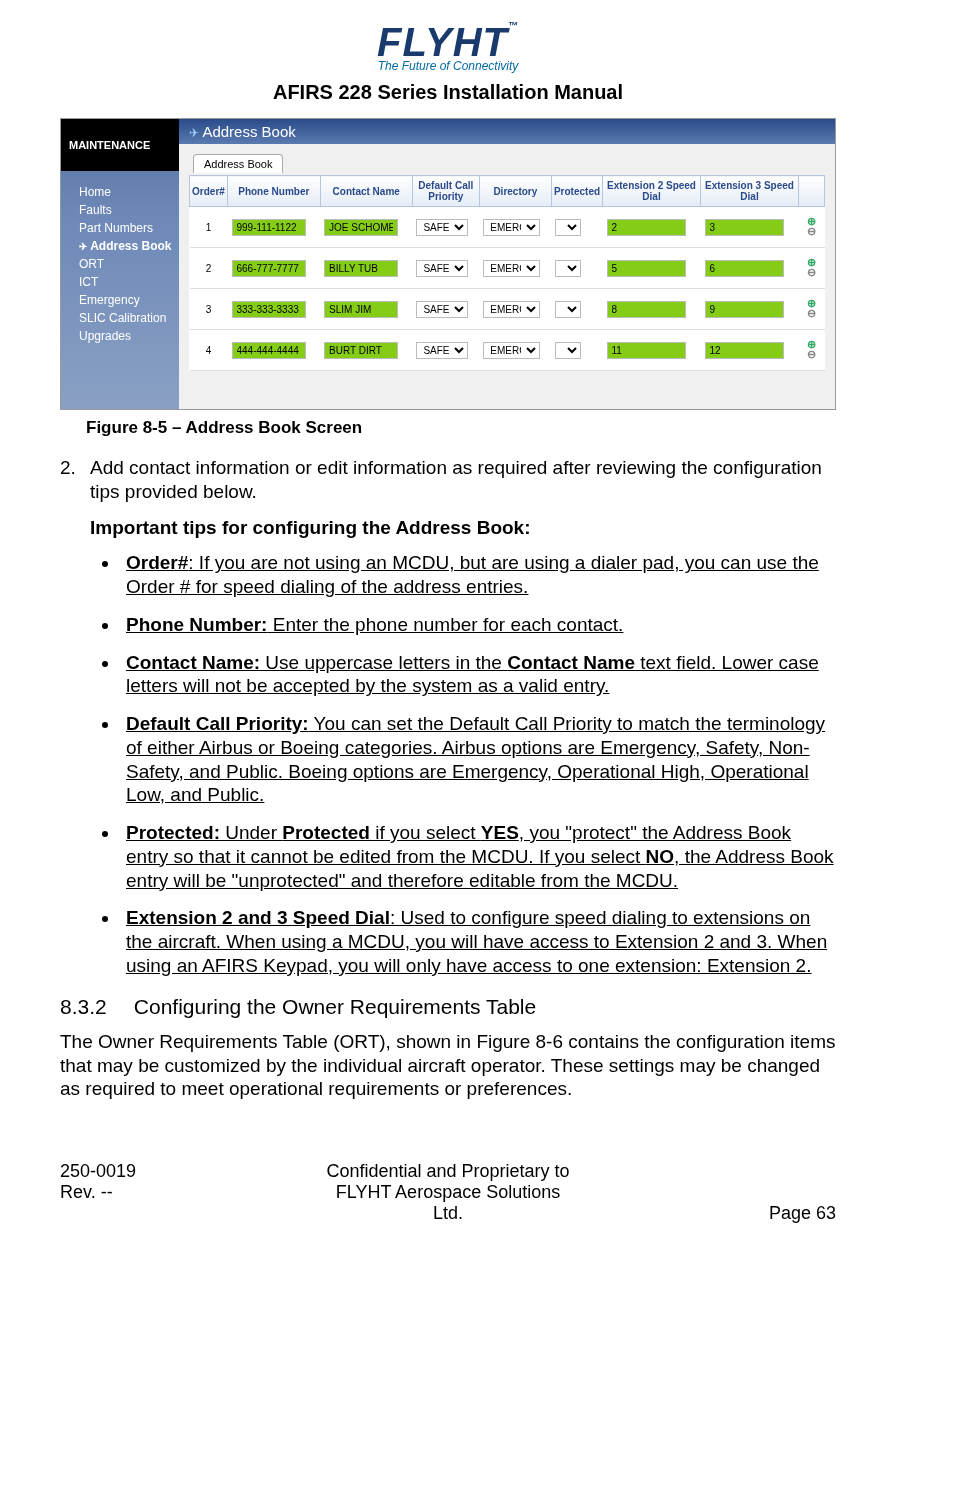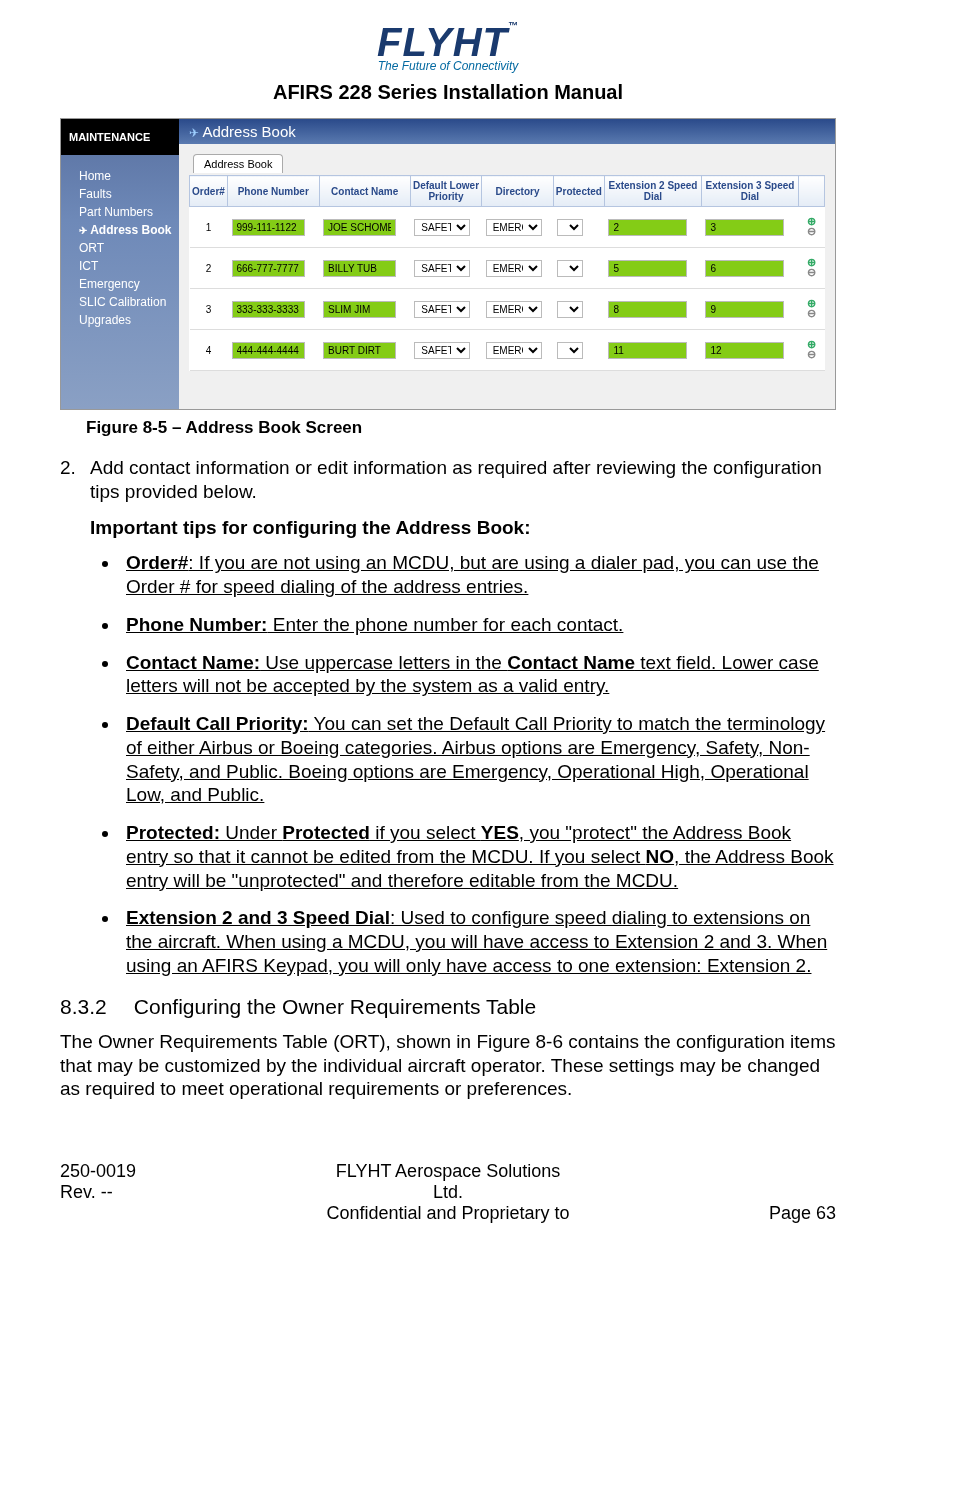--- a/index.html
+++ b/index.html
@@ -48,21 +48,21 @@
     background: linear-gradient(to bottom, #5870a0 0%, #6e89b8 35%, #8aa0c4 100%);
     color: #fff;
     min-height: 270px;
     flex-shrink: 0;
     padding-bottom: 20px;
   }
   .ss-maint {
     background: #000;
     color: #fff;
     font-weight: bold;
-    padding: 12px 8px;
+    padding: 20px 8px;
     font-size: 11px;
   }
   .ss-nav { padding: 12px 6px 0 18px; line-height: 1.5; font-size: 12px;}
   .ss-nav .active { font-weight: bold; }
   .ss-nav .plane::before { content: "✈ "; font-size: 10px;}
   .ss-main { flex: 1; background: #f0f0f0; }
   .ss-title-bar {
     background: linear-gradient(to bottom, #2a4a8a, #5a7ab0);
     color: #fff;
     padding: 4px 10px;
@@ -188,21 +188,21 @@
         <div class="ss-title-bar">Address Book</div>
         <div class="ss-tab-strip">
           <span class="ss-tab">Address Book</span>
         </div>
         <table class="ss-table">
           <thead>
             <tr>
               <th>Order#</th>
               <th>Phone Number</th>
               <th>Contact Name</th>
-              <th>Default Lower Priority</th>
+              <th>Default Call Priority</th>
               <th>Directory</th>
               <th>Protected</th>
               <th>Extension 2 Speed Dial</th>
               <th>Extension 3 Speed Dial</th>
               <th style="width:18px"></th>
             </tr>
           </thead>
           <tbody id="tbody">
               <tr>
                 <td class="rownum">1</td>
@@ -294,22 +294,22 @@
 
     <div>The Owner Requirements Table (ORT), shown in Figure 8-6 contains the configuration items that may be customized by the individual aircraft operator. These settings may be changed as required to meet operational requirements or preferences.</div>
   </div>
 
   <div class="footer">
     <div class="col">
       <div>250-0019</div>
       <div>Rev. --</div>
     </div>
     <div class="col center">
+      <div>Confidential and Proprietary to</div>
       <div>FLYHT Aerospace Solutions Ltd.</div>
-      <div>Confidential and Proprietary to</div>
     </div>
     <div class="col right">
       <br><br>
       <span>Page 63</span>
     </div>
   </div>
 
 </div>
 
 </body></html>

